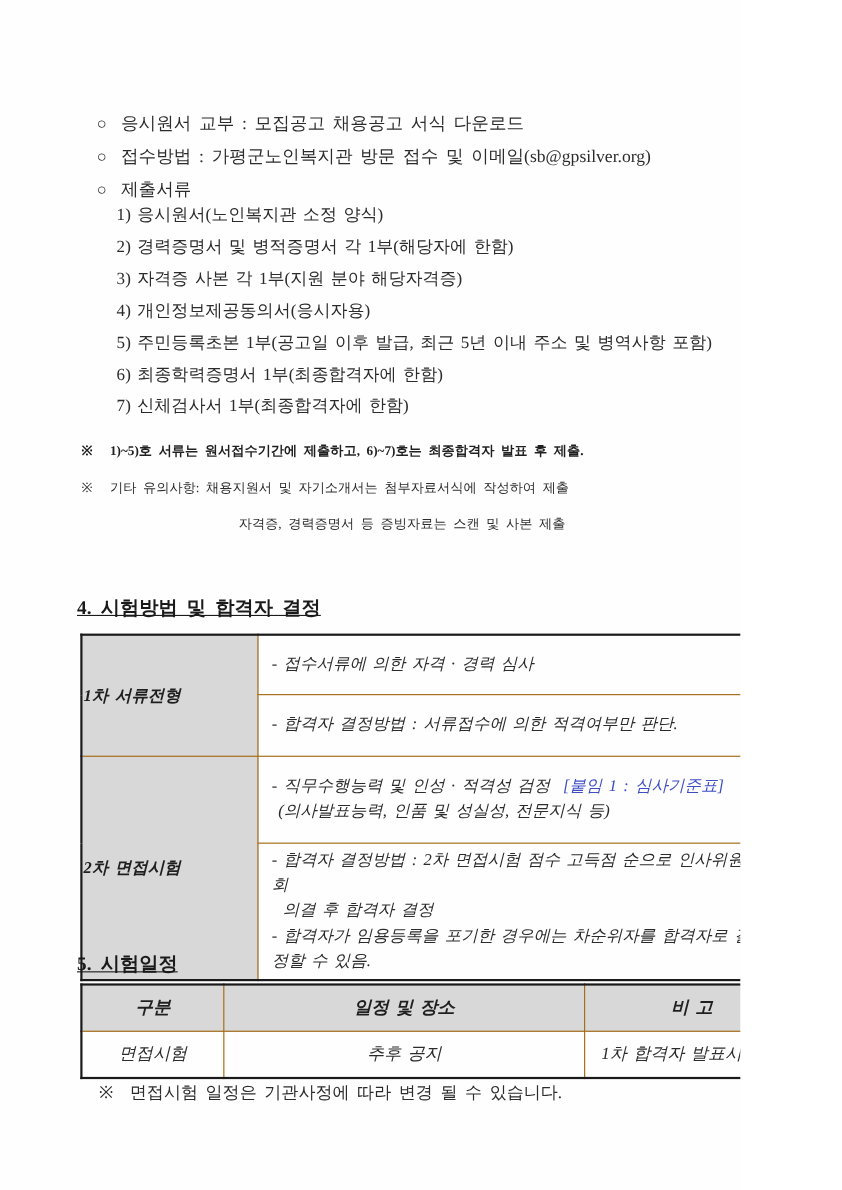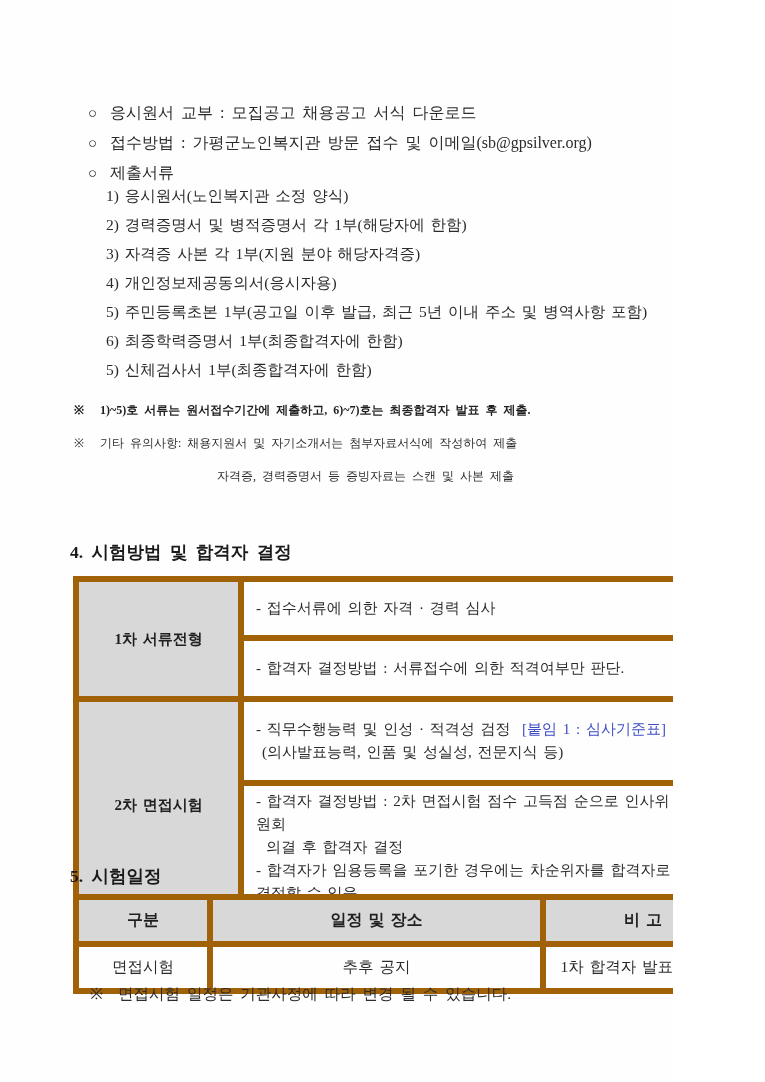--- a/index.html
+++ b/index.html
@@ -18,30 +18,30 @@
   
   .docs { position:absolute; top:181px; left:106px; }
   .doc-line { height:29px; line-height:29px; font-size:15.5px; word-spacing:2px; white-space:nowrap; }
   
   .notes { position:absolute; top:394px; left:74px; }
   .note-line { height:33px; line-height:33px; font-size:12px; word-spacing:3px; white-space:nowrap; }
   .note-bold { font-weight:700; color:#1f1f1f; }
   .note-marker { display:inline-block; width:26px; }
   .note-cont { margin-left:143px; }
   
-  .sec-title { position:absolute; left:70px; font-size:17.5px; font-weight:700; color:#1a1a1a; word-spacing:4px; white-space:nowrap; }
+  .sec-title { position:absolute; left:70px; font-size:17.5px; font-weight:700; color:#1a1a1a; word-spacing:4px; white-space:nowrap;text-decoration:underline; }
   .sec4-title { top:540px; }
   .sec5-title { top:864px; }
   
   table { border-collapse:collapse; table-layout:fixed; }
   .tbl { position:absolute; border:2px solid #1a1a1a; }
-  .tbl td, .tbl th { border:6px solid #a16207; font-size:15px; word-spacing:2px; }
+  .tbl td, .tbl th { border:1px solid #a16207; font-size:15px; word-spacing:2px;font-style:italic; }
   .tbl1 { top:576px; left:73px; width:621px; }
   .label-cell {
-    width:157px; background:#d8d8d8; text-align:center;
+    width:157px; background:#d8d8d8; 
     font-weight:700; font-size:15.5px; color:#1f1f1f; word-spacing:2px;margin-top:38px;
   }
   .content-cell { padding:4px 8px 4px 12px; vertical-align:middle; line-height:23px; }
   .indent1 { padding-left:6px; }
   .indent2 { padding-left:10px; }
   .link-blue { color:#3f4dc5; }
   .tbl2 { top:894px; left:73px; width:643px;padding-left:36px; }
   .tbl2 th { background:#d8d8d8; font-weight:700; font-size:16px; color:#1f1f1f; text-align:center; }
   .tbl2 td { text-align:center; font-size:15.5px; }
   .h39 { height:39px; }
@@ -66,21 +66,21 @@
     </div>
   </div>
 
   <div class="docs">
     <div class="doc-line">1) 응시원서(노인복지관 소정 양식)</div>
     <div class="doc-line">2) 경력증명서 및 병적증명서 각 1부(해당자에 한함)</div>
     <div class="doc-line">3) 자격증 사본 각 1부(지원 분야 해당자격증)</div>
     <div class="doc-line">4) 개인정보제공동의서(응시자용)</div>
     <div class="doc-line">5) 주민등록초본 1부(공고일 이후 발급, 최근 5년 이내 주소 및 병역사항 포함)</div>
     <div class="doc-line">6) 최종학력증명서 1부(최종합격자에 한함)</div>
-    <div class="doc-line">5) 신체검사서 1부(최종합격자에 한함)</div>
+    <div class="doc-line">7) 신체검사서 1부(최종합격자에 한함)</div>
   </div>
 
   <div class="notes">
     <div class="note-line note-bold">
       <span class="note-marker">※</span><span>1)~5)호 서류는 원서접수기간에 제출하고, 6)~7)호는 최종합격자 발표 후 제출.</span>
     </div>
     <div class="note-line">
       <span class="note-marker">※</span><span>기타 유의사항: 채용지원서 및 자기소개서는 첨부자료서식에 작성하여 제출</span>
     </div>
     <div class="note-line note-cont">자격증, 경력증명서 등 증빙자료는 스캔 및 사본 제출</div>

